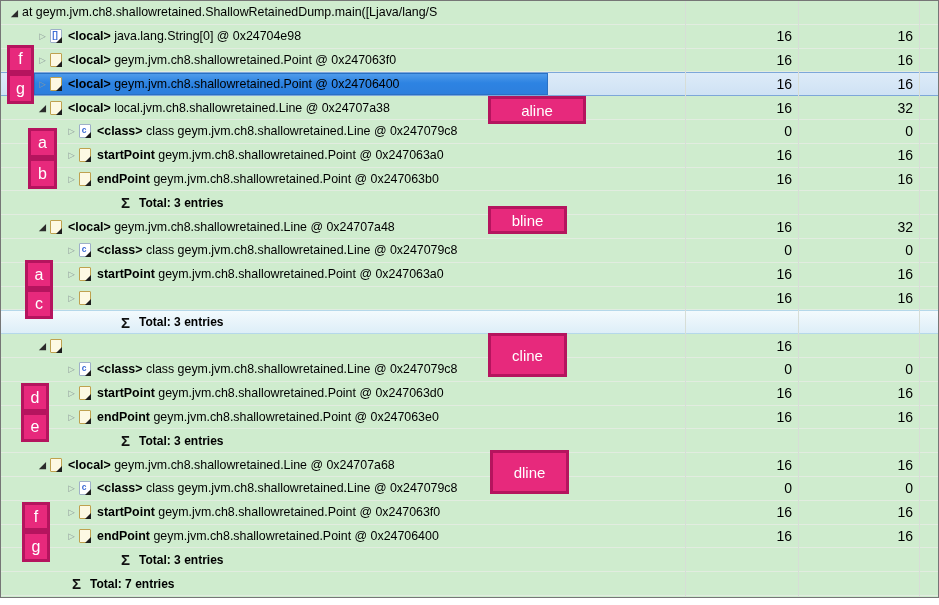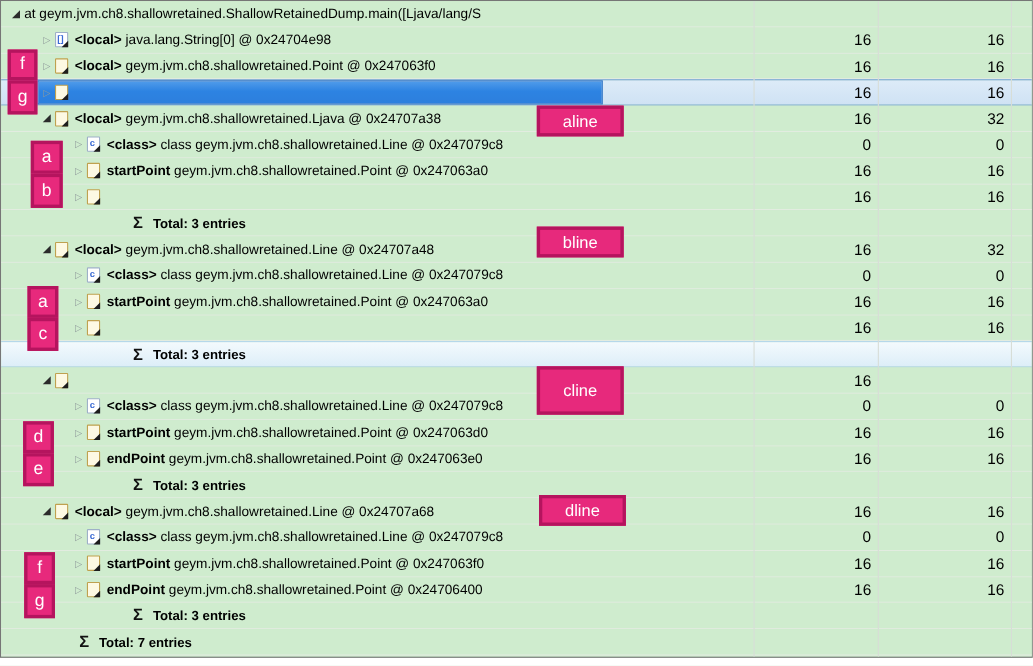--- a/index.html
+++ b/index.html
@@ -132,31 +132,32 @@
           <div class="cell num shallow">16</div>
           <div class="cell num retained">16</div>
           <div class="cell filler"></div>
         </div>
         <div class="row d1 selected">
           <div class="sel-band"></div>
           <div class="cell tree">
             <span class="indent"></span>
             <span class="arrow closed">▷</span>
             <span class="pg obj"></span>
+            <span class="lbl"><b>&lt;local&gt;</b> <span class="plain">geym.jvm.ch8.shallowretained.Point @ 0x24706400</span></span>
           </div>
           <div class="cell num shallow">16</div>
           <div class="cell num retained">16</div>
           <div class="cell filler"></div>
         </div>
         <div class="row d1">
           <div class="cell tree">
             <span class="indent"></span>
             <span class="arrow open">◢</span>
             <span class="pg obj"></span>
-            <span class="lbl"><b>&lt;local&gt;</b> <span class="plain">geym.jvm.ch8.shallowretained.Ljava @ 0x24707a38</span></span>
+            <span class="lbl"><b>&lt;local&gt;</b> <span class="plain">local.jvm.ch8.shallowretained.Line @ 0x24707a38</span></span>
           </div>
           <div class="cell num shallow">16</div>
           <div class="cell num retained">32</div>
           <div class="cell filler"></div>
         </div>
         <div class="row d2">
           <div class="cell tree">
             <span class="indent"></span>
             <span class="arrow closed">▷</span>
             <span class="pg cls">
@@ -177,20 +178,21 @@
           </div>
           <div class="cell num shallow">16</div>
           <div class="cell num retained">16</div>
           <div class="cell filler"></div>
         </div>
         <div class="row d2">
           <div class="cell tree">
             <span class="indent"></span>
             <span class="arrow closed">▷</span>
             <span class="pg obj"></span>
+            <span class="lbl"><b>endPoint</b> <span class="plain">geym.jvm.ch8.shallowretained.Point @ 0x247063b0</span></span>
           </div>
           <div class="cell num shallow">16</div>
           <div class="cell num retained">16</div>
           <div class="cell filler"></div>
         </div>
         <div class="row d2 t2">
           <div class="cell tree">
             <span class="indent"></span>
             <span class="sigma">Σ</span>
             <span class="total-text">Total: 3 entries</span>
@@ -375,26 +377,26 @@
           <div class="cell filler"></div>
         </div>
       </div>
     <div class="vsep" style="left:684px;"></div>
     <div class="vsep" style="left:797px;"></div>
     <div class="vsep" style="left:918px;"></div>
   </div>
   <div id="anno-host">
       <div class="anno letter" style="left: 7px; top: 45px; width: 27px; height: 28px;">f</div>
       <div class="anno letter" style="left: 7px; top: 73px; width: 27px; height: 31px;">g</div>
-      <div class="anno word" style="left: 488px; top: 96px; width: 79px; height: 28px;">aline</div>
+      <div class="anno word" style="left: 488px; top: 96px; width: 98px; height: 28px;">aline</div>
       <div class="anno letter" style="left: 28px; top: 128px; width: 29px; height: 30px;">a</div>
       <div class="anno letter" style="left: 28px; top: 158px; width: 29px; height: 31px;">b</div>
       <div class="anno word" style="left: 488px; top: 206px; width: 79px; height: 28px;">bline</div>
       <div class="anno letter" style="left: 25px; top: 260px; width: 28px; height: 29px;">a</div>
       <div class="anno letter" style="left: 25px; top: 289px; width: 28px; height: 30px;">c</div>
       <div class="anno word" style="left: 488px; top: 333px; width: 79px; height: 44px;">cline</div>
       <div class="anno letter" style="left: 21px; top: 383px; width: 28px; height: 29px;">d</div>
       <div class="anno letter" style="left: 21px; top: 412px; width: 28px; height: 30px;">e</div>
-      <div class="anno word" style="left: 490px; top: 450px; width: 79px; height: 28px;">dline</div>
+      <div class="anno word" style="left: 490px; top: 450px; width: 79px; height: 44px;">dline</div>
       <div class="anno letter" style="left: 22px; top: 502px; width: 28px; height: 29px;">f</div>
       <div class="anno letter" style="left: 22px; top: 531px; width: 28px; height: 31px;">g</div>
     </div>
 </div>
 
 </body></html>

